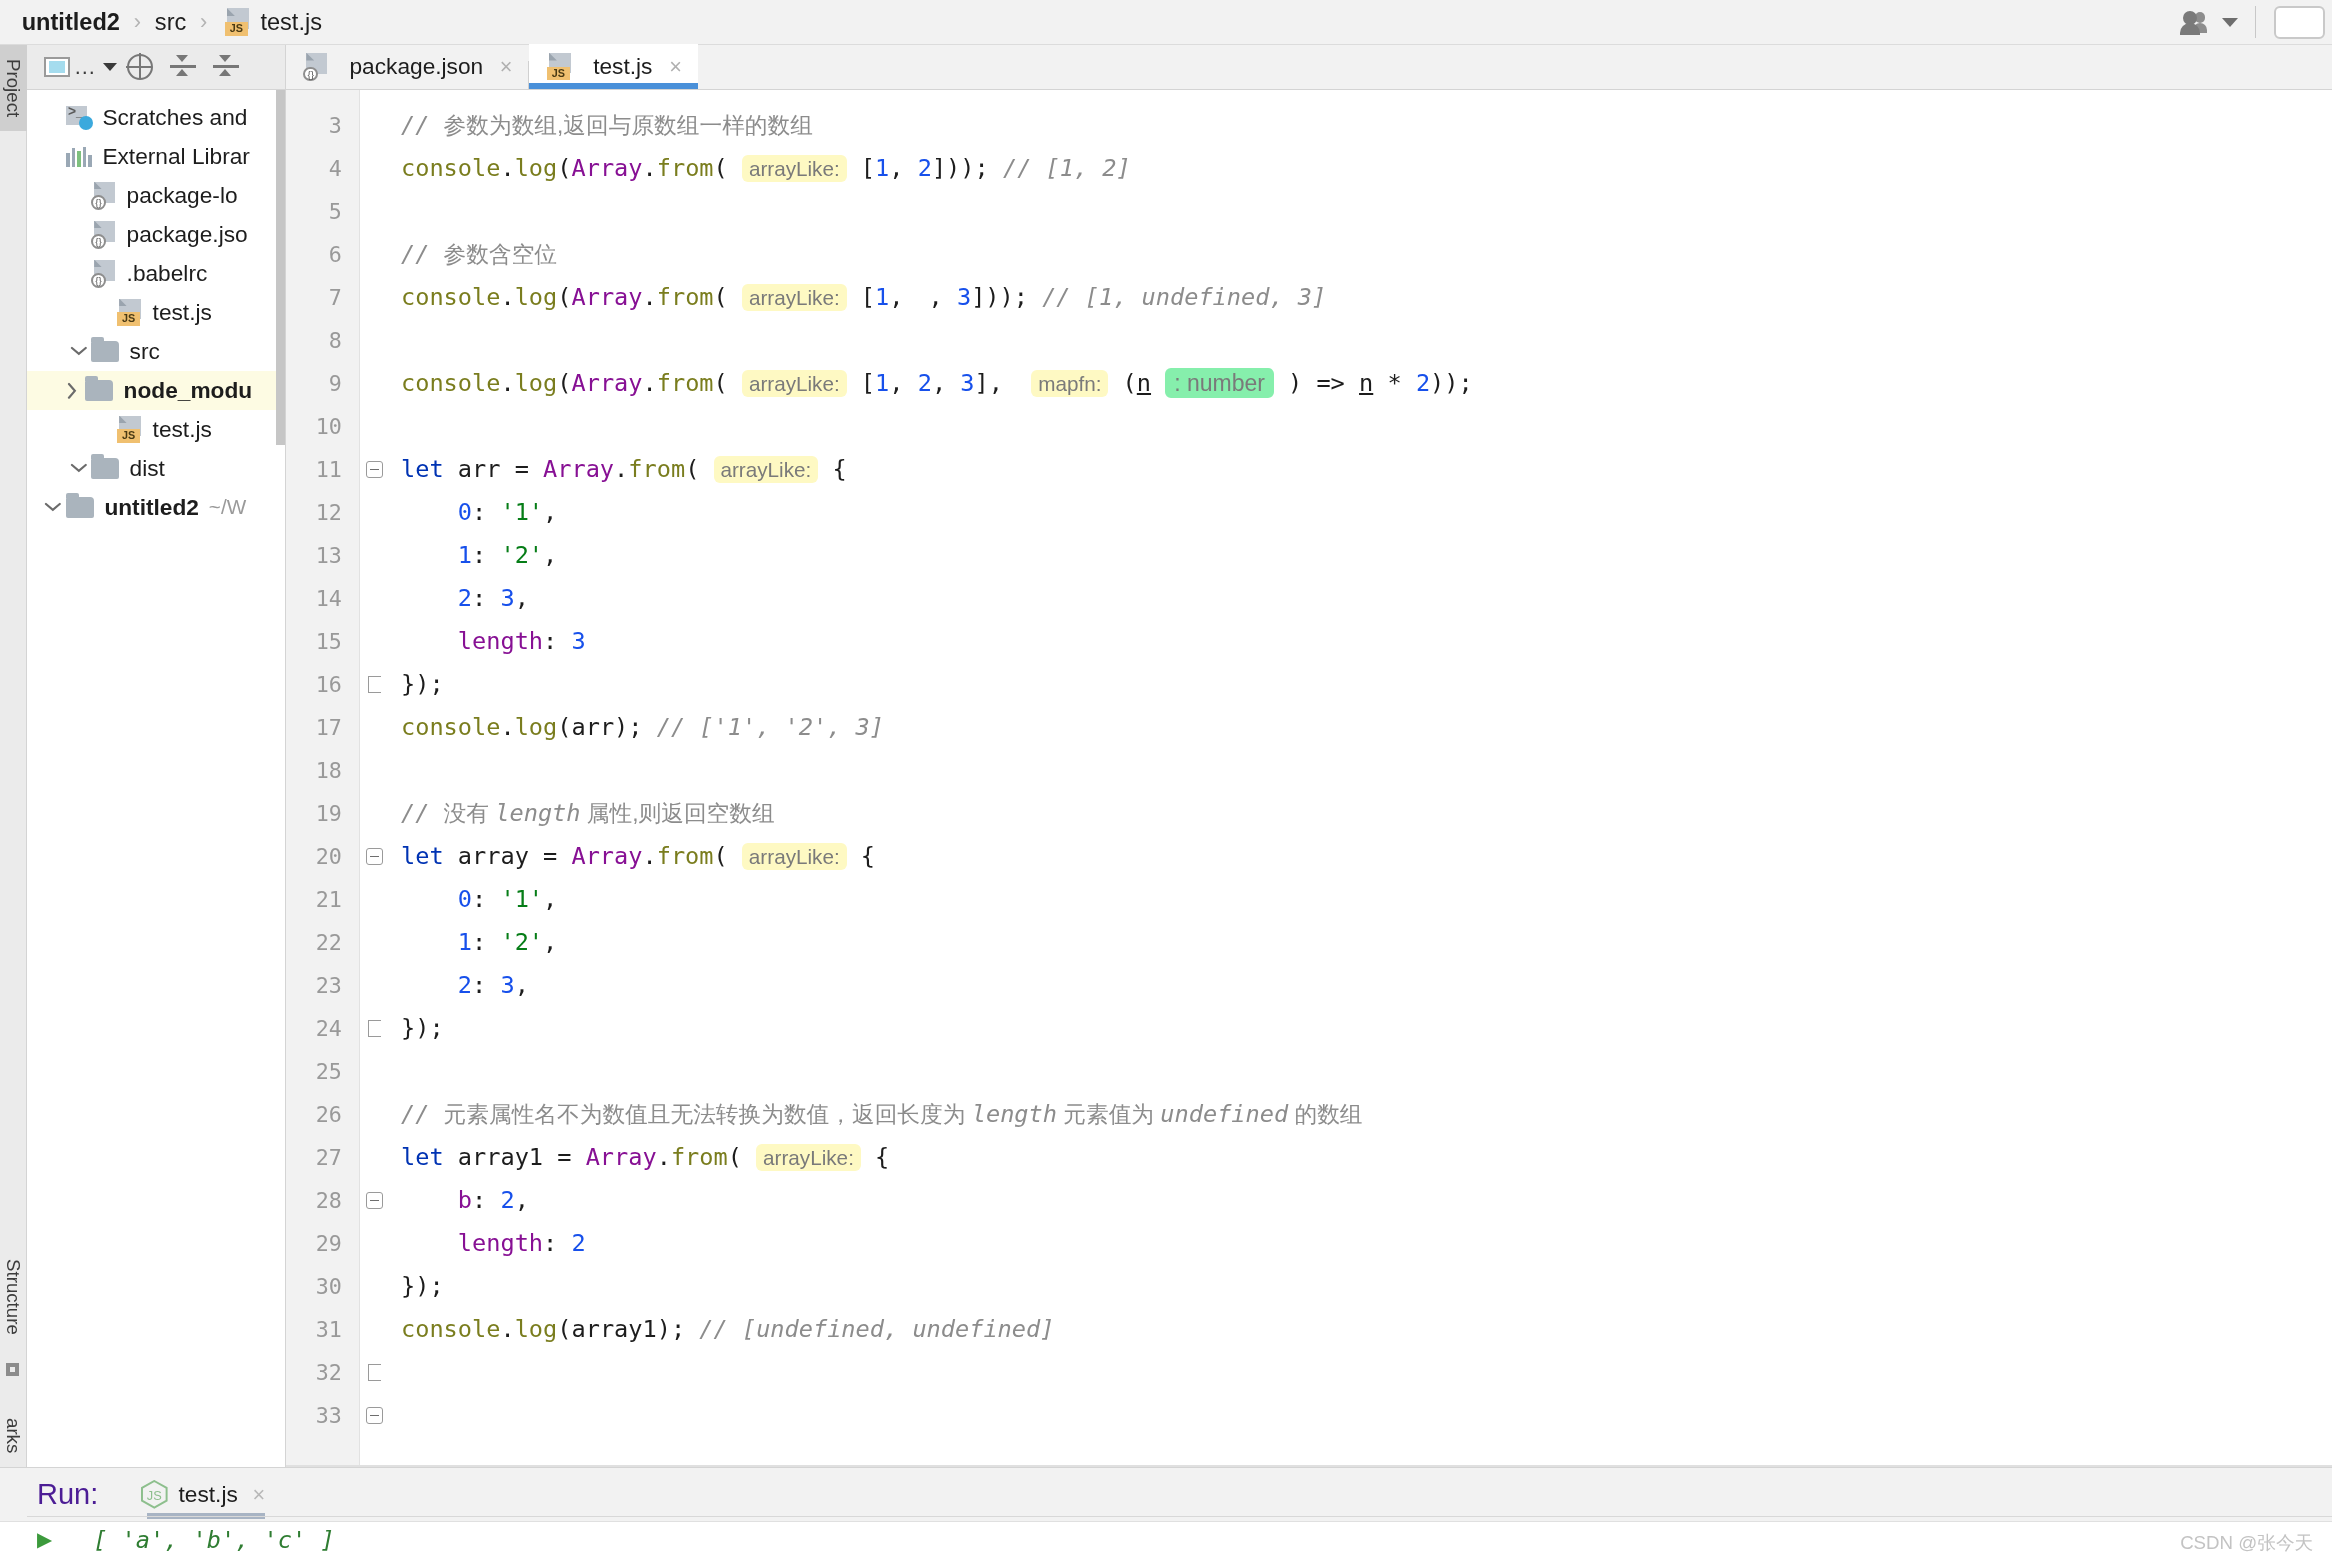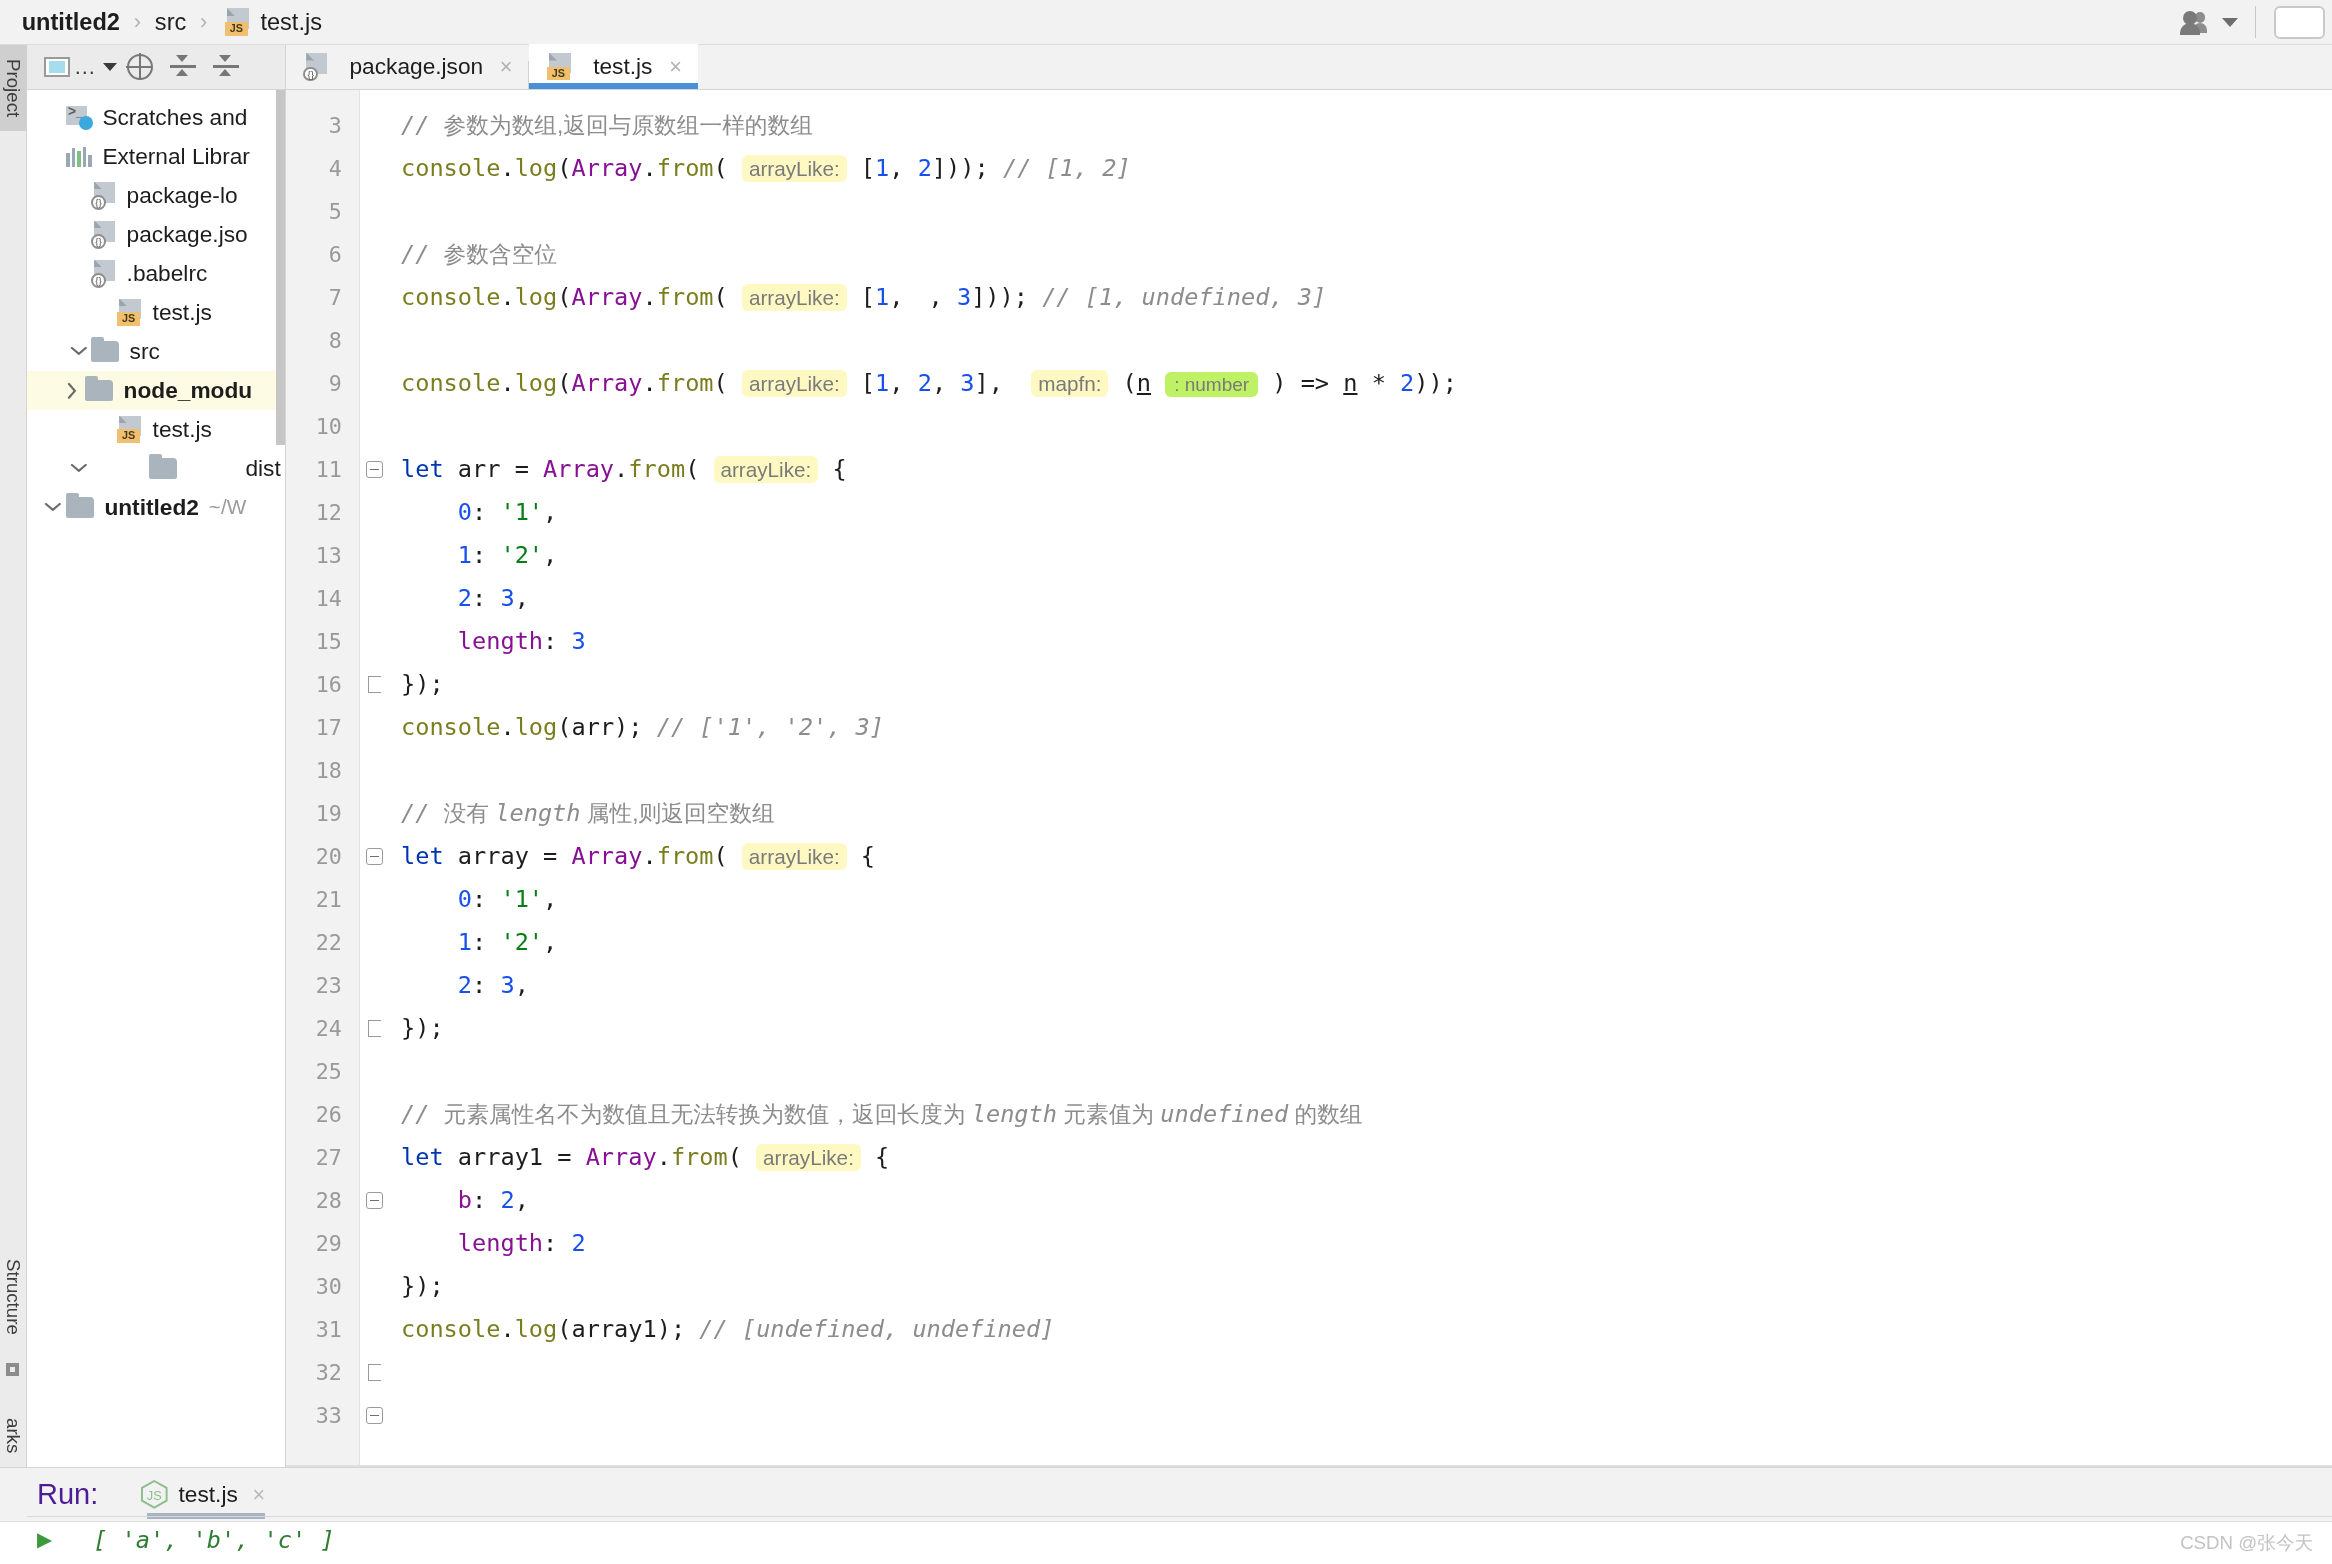--- a/index.html
+++ b/index.html
@@ -118,21 +118,21 @@
   .cmt{color:#8c8c8c;font-style:italic;}
   .cmt-cn{color:#8c8c8c;font-style:normal;font-family:"Liberation Sans",sans-serif;font-size:22.7px;}
   .kw{color:#0033b3;}
   .fn{color:#7a7d1e;}
   .cls{color:#871094;}
   .num{color:#1750eb;}
   .str{color:#067d17;}
   .pln{color:#1d1d1d;}
   .prop{color:#871094;}
   .hint{background:#fef9c3;color:#7a7a7a;border-radius:5.9px;padding:2px 6.9px;font-size:20.7px;font-family:"Liberation Sans",sans-serif;}
-  .hint2{background:#bef264;color:#7a7a7a;border-radius:5.9px;padding:2px 8.9px;font-size:19px;font-family:"Liberation Sans",sans-serif;text-align:center;}
+  .hint2{background:#86efac;color:#7a7a7a;border-radius:5.9px;padding:2px 8.9px;font-size:23px;font-family:"Liberation Sans",sans-serif;text-align:center;}
   .uline{text-decoration:underline;color:#1d1d1d;}
   .emptyslot{background:#f5e9c8;display:inline-block;width:10.8px;}
   .editor-right-sb{width:23.6px;background:#fff;flex:0 0 23.6px;}
   .code-bottom-border{height:2px;background:#e0e0e0;}
 
   
   .runpanel { flex:0 0 97px; background:#f2f2f2; display:flex; flex-direction:column; border-top:1px solid #d4d4d4; position:relative;}
   .runhdr { height:53px; display:flex; align-items:center; padding-left:37px; gap:0; }
   .runlbl { font-size:29px; color:#4c1d95; margin-right:37px;}
   .runtab { display:flex; align-items:center; gap:10.8px; font-size:22.7px; color:#1d1d1d; position:relative; height:53px; padding:0 5.9px;}
@@ -291,21 +291,21 @@
           </div>
           <div class="tree-row" style="padding-left: 65px;">
             <span class="chev"></span>
             <span class="jsfile">
               <span class="pg"></span>
               <span class="fold"></span>
               <span class="bdg">JS</span>
             </span>
             <span class="">test.js</span>
           </div>
-          <div class="tree-row" style="padding-left: 39px; justify-content: space-between;">
+          <div class="tree-row" style="padding-left: 39px;">
             <span class="chev">
               <svg width="17.7" height="11.8" viewBox="0 0 18 12">
                 <path d="M2 3 L9 9 L16 3" stroke="#6b6b6b" stroke-width="2.2" fill="none" stroke-linecap="round"></path>
               </svg>
             </span>
             <span class="folder"></span>
             <span class="">dist</span>
           </div>
           <div class="tree-row" style="padding-left: 13.8px;">
             <span class="chev">

